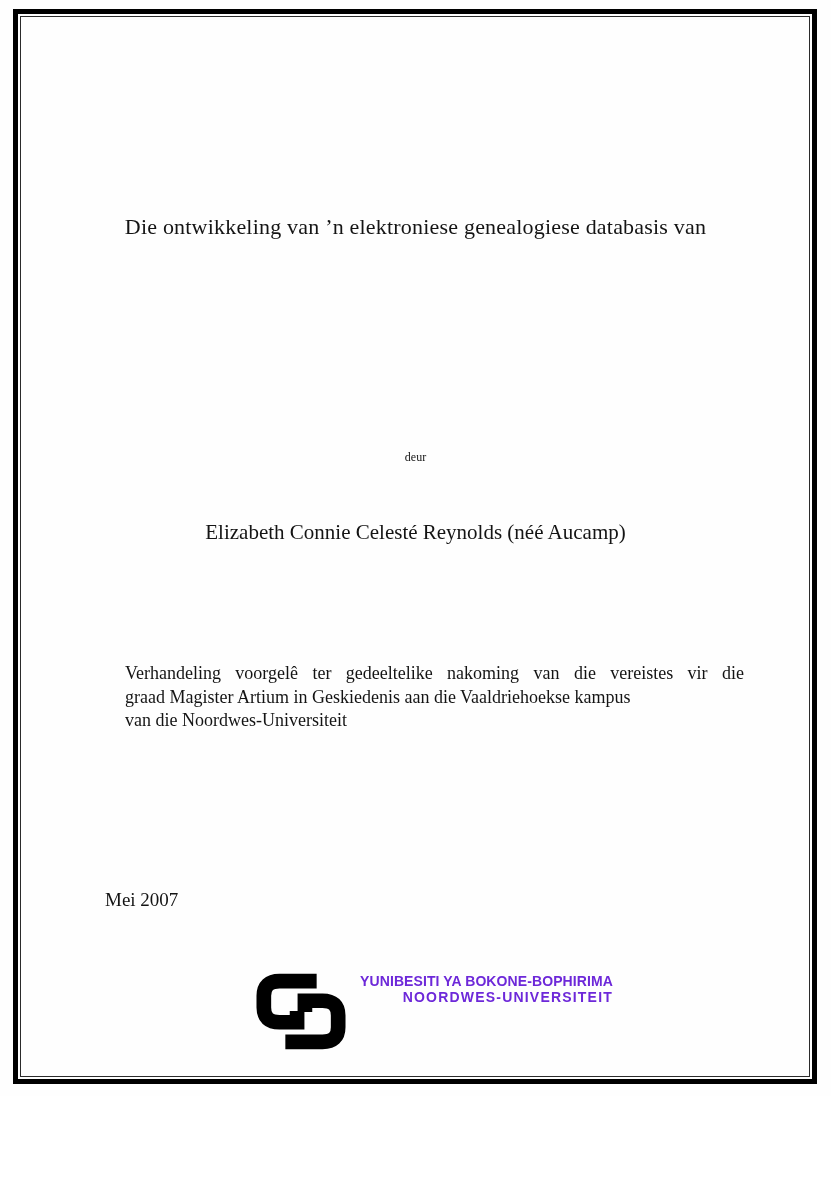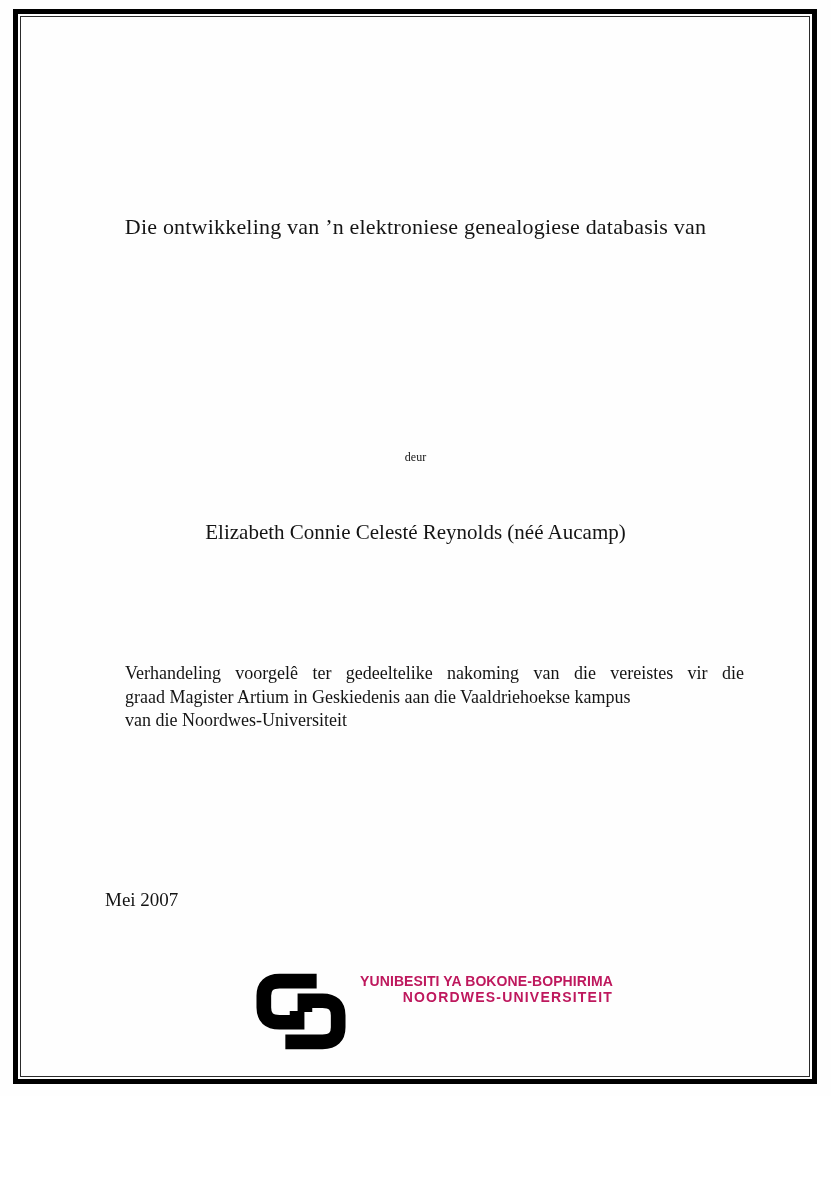--- a/index.html
+++ b/index.html
@@ -47,21 +47,21 @@
     font-size:19px;line-height:24px;
   }
   .logo{
     position:absolute;top:971px;left:256px;
     display:flex;align-items:flex-start;
   }
   .logo-mark{width:90px;height:81px;flex:0 0 auto;}
   .logo-text{
     margin-left:5px;margin-top:3px;
     font-family:"Liberation Sans", sans-serif;
-    font-weight:600;color:#be185d;
+    font-weight:600;color:#6d28d9;
     text-align:right;
     width:262px;
   }
   .lt1{font-size:14px;line-height:15.5px;letter-spacing:0.1px;}
   .lt2{font-size:14px;line-height:15.5px;letter-spacing:1.6px;}
   .lt3{font-size:14px;line-height:15.5px;letter-spacing:1.2px;text-align:right;}
 </style>
 </head>
 <body>
 

